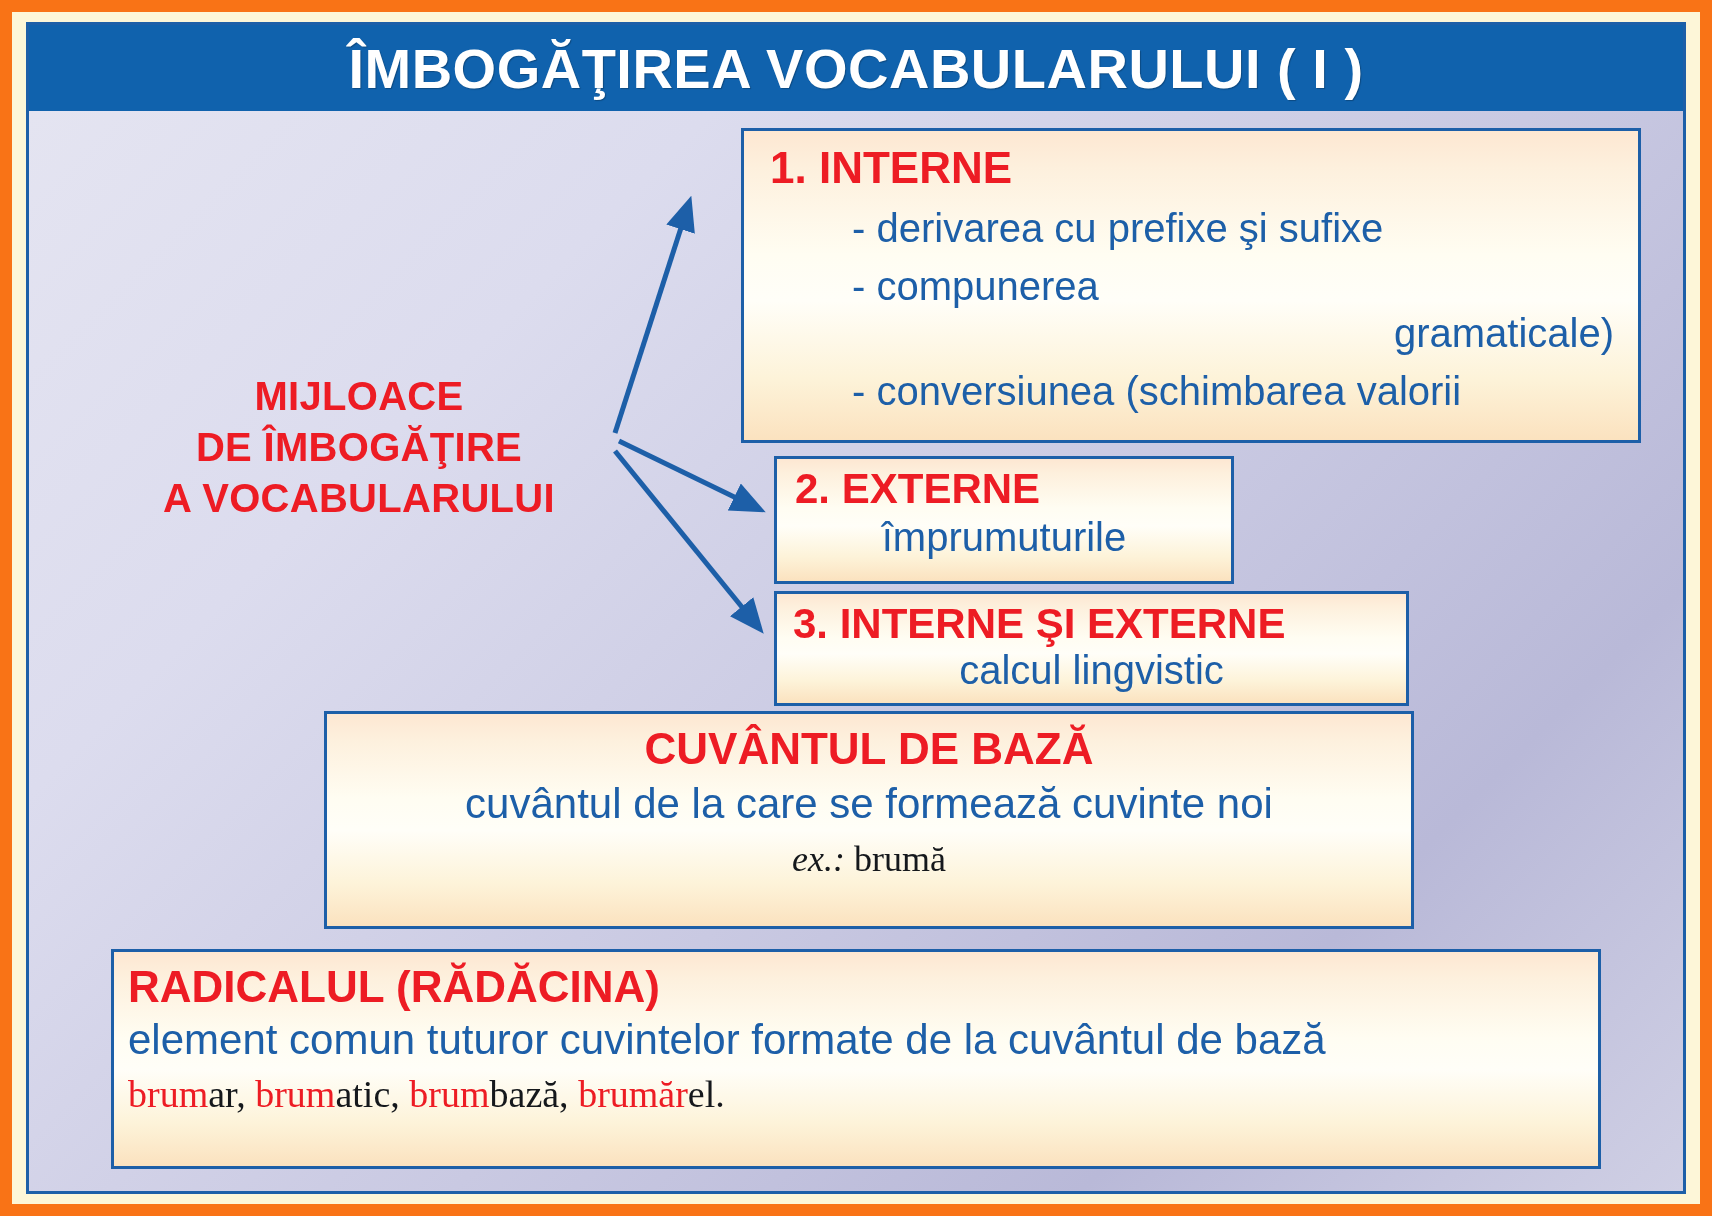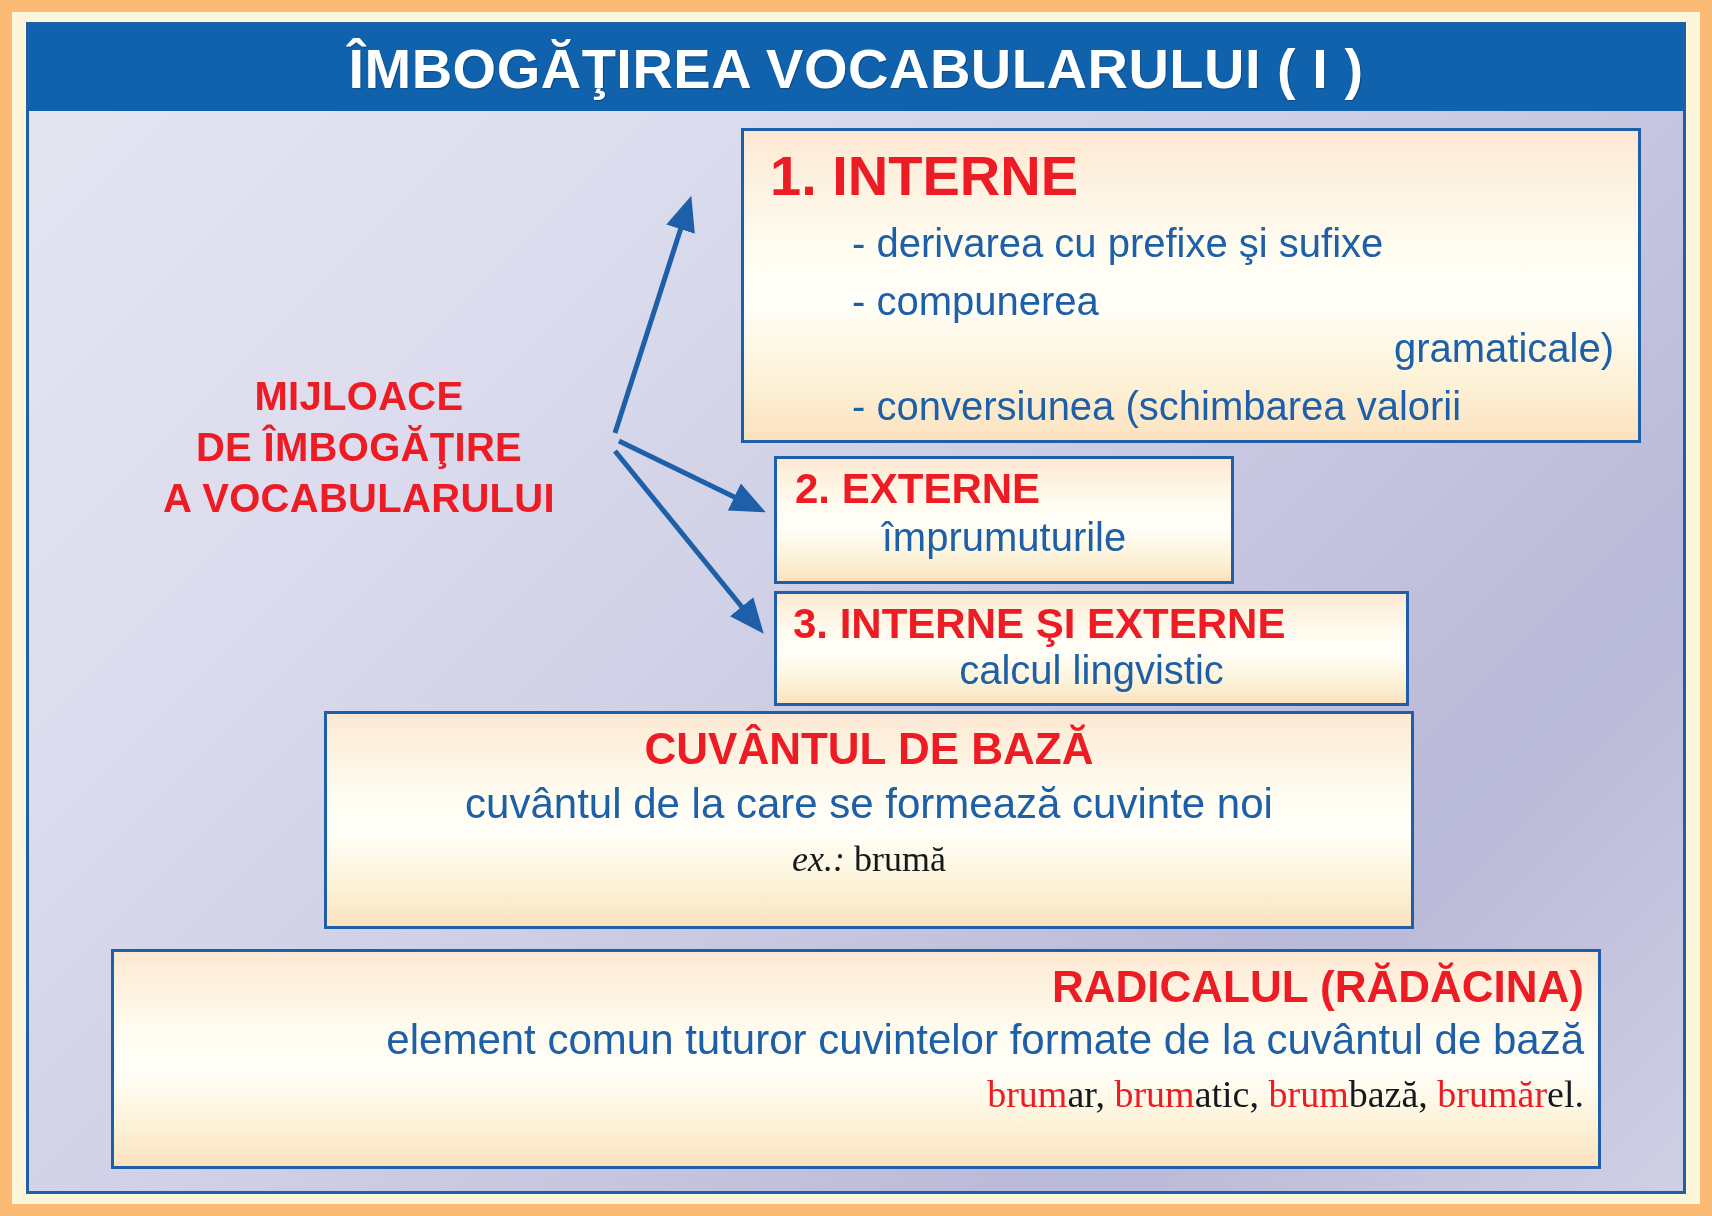--- a/index.html
+++ b/index.html
@@ -12,21 +12,21 @@
     height: 1216px;
     font-family: "Liberation Sans", sans-serif;
     overflow: hidden;
   }
 
   .poster {
     position: absolute;
     left: 0; top: 0;
     width: 1712px;
     height: 1216px;
-    background: #fdba74;
+    background: #f97316;
     box-sizing: border-box;
   }
 
   
   .frame-outer {
     position: absolute;
     left: 12px; top: 12px;
     width: 1688px; height: 1192px;
     background: #fdf6d8;
     box-sizing: border-box;
@@ -101,21 +101,21 @@
     color: #1d5fa8;
   }
 
   
   #box-interne {
     left: 712px; top: 17px;
     width: 900px; height: 315px;
     padding: 12px 18px 0 18px;
   }
   #box-interne .box-title {
-    font-size: 56px;
+    font-size: 44px;
     margin-left: 8px;
   }
   #box-interne .line {
     color: #1d5fa8;
     font-size: 40px;
     margin-left: 90px;
     margin-top: 12px;
     line-height: 1.16;
   }
   #box-interne .line .cont {
@@ -178,21 +178,21 @@
   }
   #box-cuvant .example .ital {
     font-style: italic;
   }
 
   
   #box-radical {
     left: 82px; top: 838px;
     width: 1490px; height: 220px;
     padding: 10px 14px 0 14px;
-    text-align: right;
+    text-align: left;
   }
   #box-radical .box-title {
     font-size: 44px;
   }
   #box-radical .box-sub {
     font-size: 42px;
     margin-top: 4px;
   }
   #box-radical .examples {
     font-size: 38px;

